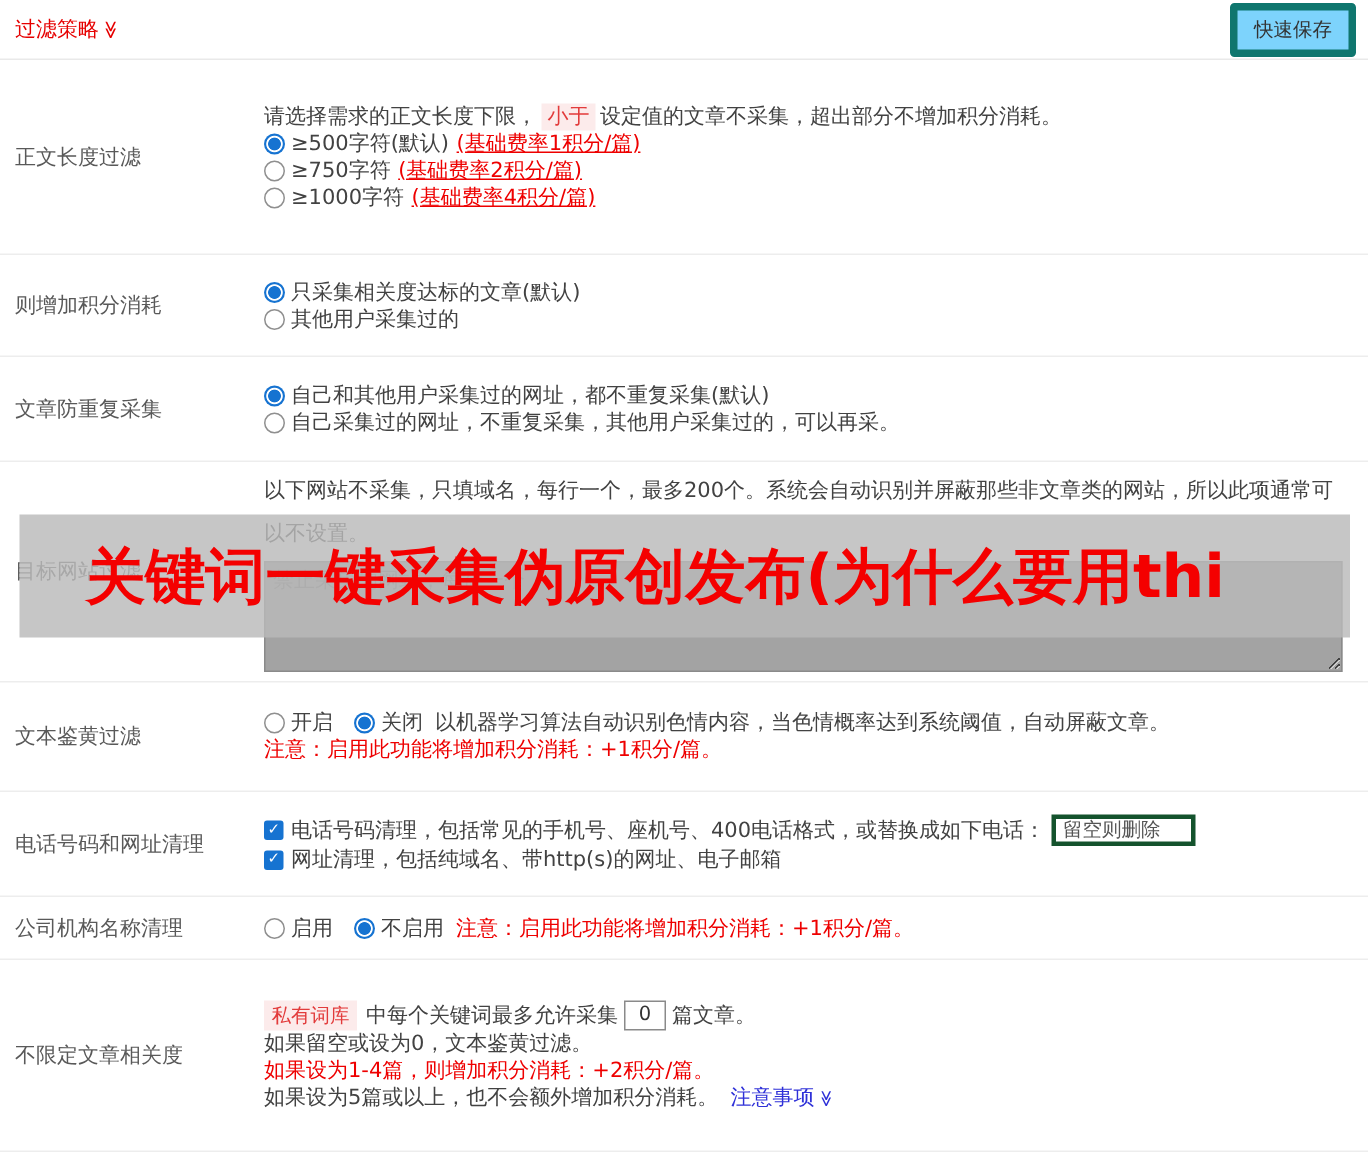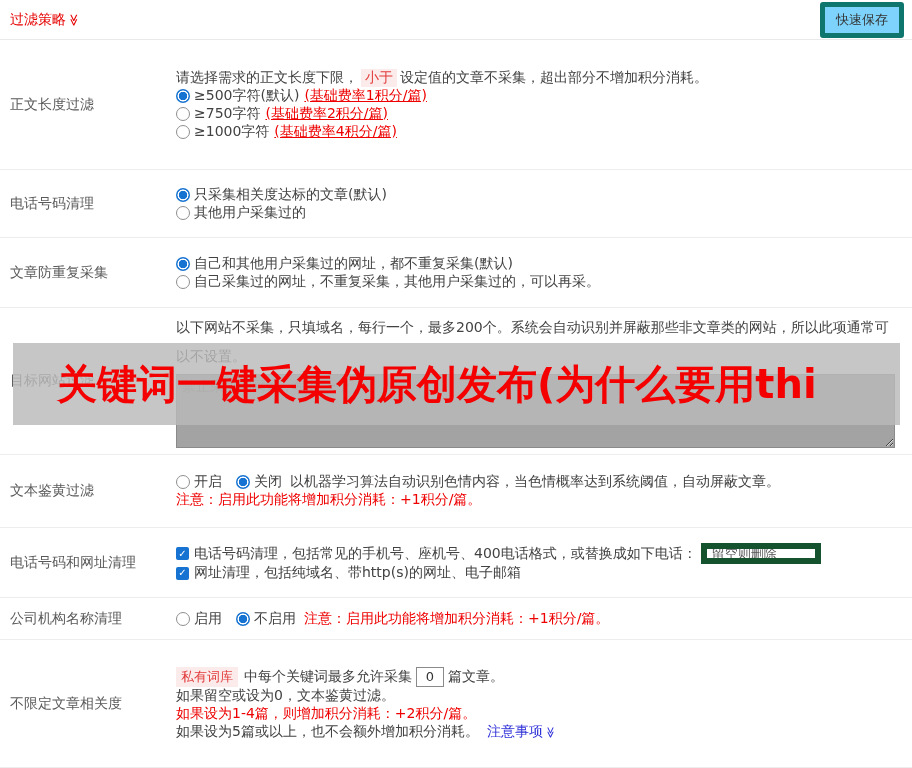--- a/index.html
+++ b/index.html
@@ -40,21 +40,21 @@
               display: inline-flex; align-items: center; justify-content: center;
               font-size: 10px; line-height: 1; margin-right: 5px; flex: 0 0 auto; cursor: pointer; }
 
   .red { color: #ee0000; }
   .fee { color: #ee0000; text-decoration: underline; margin-left: 5px; }
   .badge { color: #e23b3b; background: #fcebeb; padding: 1px 5px; font-size: 13px; margin-right: 6px; }
   .hl { color: #e23b3b; background: #fcebeb; padding: 0 4px; margin: 0 3px; }
   .link { color: #2f31d8; cursor: pointer; margin-left: 8px; }
   .link .chev-down { font-size: 11px; }
 
-  .phone-input { width: 120px; height: 21px; border: 6px solid #14532d; font-size: 13px;
+  .phone-input { width: 96px; height: 21px; border: 3px solid #14532d; font-size: 13px;
                  padding: 1px 5px; color: #333; margin-left: 4px; font-family: inherit; }
   .phone-input::placeholder { color: #555; opacity: 1; }
   .count-input { width: 28px; height: 20px; border: 1px solid #8a8a8a; text-align: center;
                  font-size: 13px; color: #333; margin: 0 4px; font-family: inherit; }
 
   .site-textarea { width: 719px; height: 74px; border: 1px solid #8a8a8a; resize: both;
                    font-size: 14px; padding: 3px 5px; color: #424242; margin-top: 3px;
                    font-family: inherit; background: #a3a3a3; }
   .site-textarea::placeholder { color: #777; opacity: 1; }
 
@@ -99,21 +99,21 @@
       </div>
       <div class="line">
         <span class="radio"></span>
         <span>≥1000字符</span>
         <span class="fee">(基础费率4积分/篇)</span>
       </div>
     </div>
   </div>
 
   <div class="row r2">
-    <div class="row-label">电话号码清理</div>
+    <div class="row-label">则增加积分消耗</div>
     <div class="row-content">
       <div class="line">
         <span class="radio checked"></span>
         <span>只采集相关度达标的文章(默认)</span>
       </div>
       <div class="line">
         <span class="radio"></span>
         <span>其他用户采集过的</span>
       </div>
     </div>

